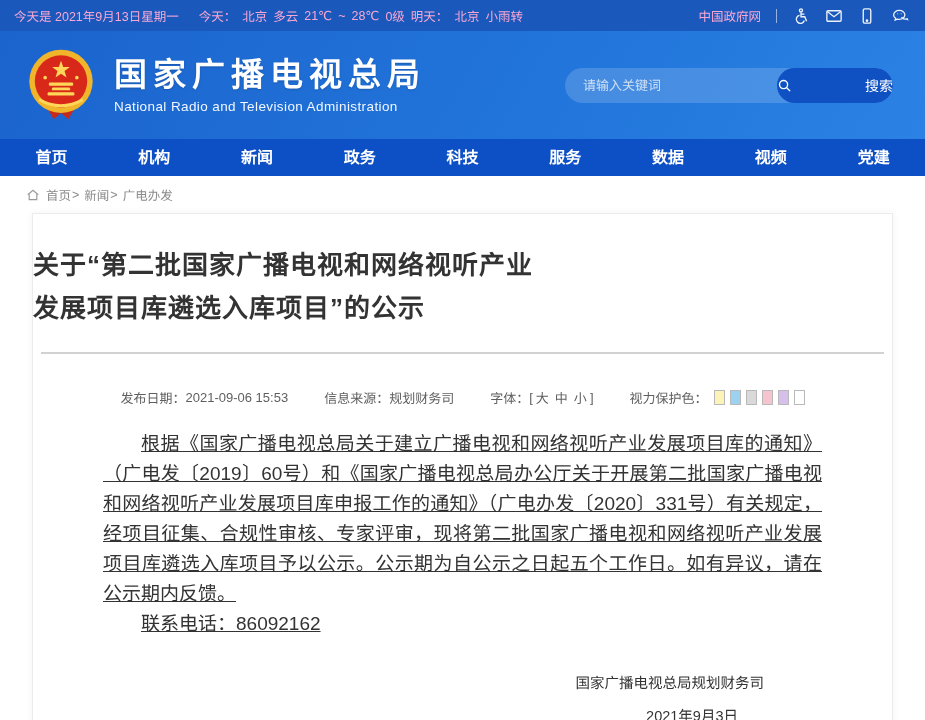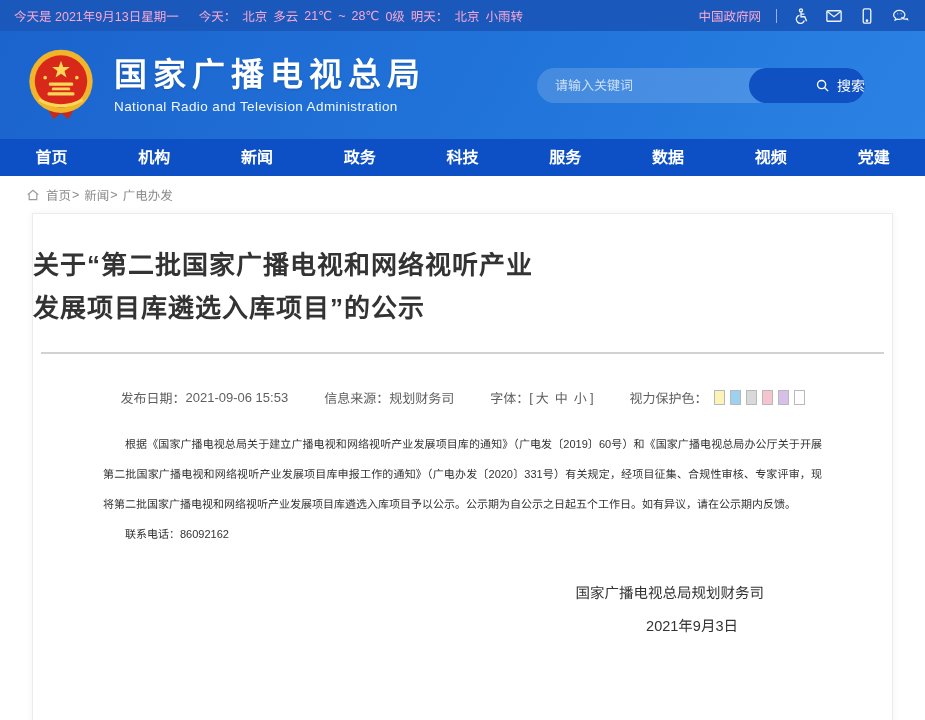--- a/index.html
+++ b/index.html
@@ -14,29 +14,29 @@
   .tb-left .gap { margin-left:14px; }
   .temp-low { color:#e8584a; font-weight:normal; }
   .temp-high { color:#a5cfe0; }
   .tb-right { display:flex; align-items:center; gap:15px; }
   .tb-right .gov { cursor:pointer; }
   .tb-divider { width:1px; height:14px; background:rgba(255,255,255,.55); }
   .tb-icon { width:18px; height:18px; display:inline-flex; cursor:pointer; opacity:.92; }
   .tb-icon svg { width:100%; height:100%; }
 
   
-  .header { height:108px; background:linear-gradient(120deg,#1b63cd 0%,#2174da 55%,#2b82e4 100%); display:flex; align-items:center; justify-content:space-between; padding:0 60px 0 22px; }
+  .header { height:108px; background:linear-gradient(120deg,#1b63cd 0%,#2174da 55%,#2b82e4 100%); display:flex; align-items:center; justify-content:space-between; padding:0 32px 0 22px; }
   .brand { display:flex; align-items:center; }
   .emblem { width:78px; height:78px; margin-right:14px; }
   .brand-title { color:#fff; font-size:33px; font-weight:bold; letter-spacing:6px; line-height:1.15; text-shadow:0 1px 2px rgba(0,0,0,.18); }
   .brand-sub { color:#f2f7ff; font-size:13.5px; letter-spacing:.4px; margin-top:5px; }
   .search { display:flex; width:328px; height:35px; border-radius:18px; overflow:hidden; background:rgba(255,255,255,.16); }
   .search input { flex:1; border:none; outline:none; background:transparent; color:#fff; font-size:13px; padding:0 18px; }
   .search input::placeholder { color:#cfe0f5; }
-  .search-btn { width:126px; border:none; background:#0f51c2; color:#fff; font-size:14px; display:flex; align-items:center; justify-content:flex-end; gap:7px; cursor:pointer; border-radius:18px; }
+  .search-btn { width:126px; border:none; background:#0f51c2; color:#fff; font-size:14px; display:flex; align-items:center; justify-content:space-between; gap:7px; cursor:pointer; border-radius:18px; }
   .search-btn svg { width:15px; height:15px; }
 
   
   .nav { height:37px; background:#0d4fc4; display:flex; }
   .nav-item { flex:1; color:#fff; font-size:16px; font-weight:bold; text-align:center; line-height:37px; cursor:pointer; }
 
   
   .crumbbar { height:37px; display:flex; align-items:center; padding-left:26px; background:#fff; }
   .crumbbar, .crumbbar span { font-size:12.5px; color:#8a8a8a; }
   .crumb-home { width:14px; height:14px; margin-right:6px; display:inline-flex; cursor:pointer; }
@@ -47,21 +47,21 @@
   .card { position:absolute; left:32px; right:32px; top:213px; bottom:-40px; background:#fff; border:1px solid #ebebeb; box-shadow:0 0 8px rgba(0,0,0,.05); padding:30px 0 0 0; }
   .doc-title { color:#333; font-size:26px; font-weight:bold; line-height:1.65; letter-spacing:1px; }
   .divider { height:2px; background:#d2d2d2; margin:22px 8px 0 8px; }
   .meta { display:flex; align-items:center; justify-content:center; gap:36px; margin-top:18px; font-size:13px; color:#5f5f5f; }
   .meta .grp { display:flex; align-items:center; white-space:nowrap;margin-top:16px; }
   .font-size-ctl span.sz { cursor:pointer; margin:0 3px; }
   .swatches { display:inline-flex; gap:5px; margin-left:6px; }
   .swatch { width:11px; height:15px; border:1px solid #b9b9b9; cursor:pointer; display:inline-block; }
 
   .body-text { padding:22px 70px 0 70px; }
-  .body-text p { font-size:11px; color:#333; line-height:30px; text-align:justify; text-indent:2em; }
+  .body-text p { font-size:19px; color:#333; line-height:30px; text-align:justify; text-indent:2em;text-decoration:underline; }
   .signature { margin-top:32px; padding-right:128px; text-align:right; font-size:14.5px; color:#333; }
   .signature .sig-date { margin-top:14px; margin-right:26px; line-height:1.4; }
 </style>
 </head>
 <body>
 
 <div class="page">
 
   <div class="topbar">
     <div class="tb-left">

